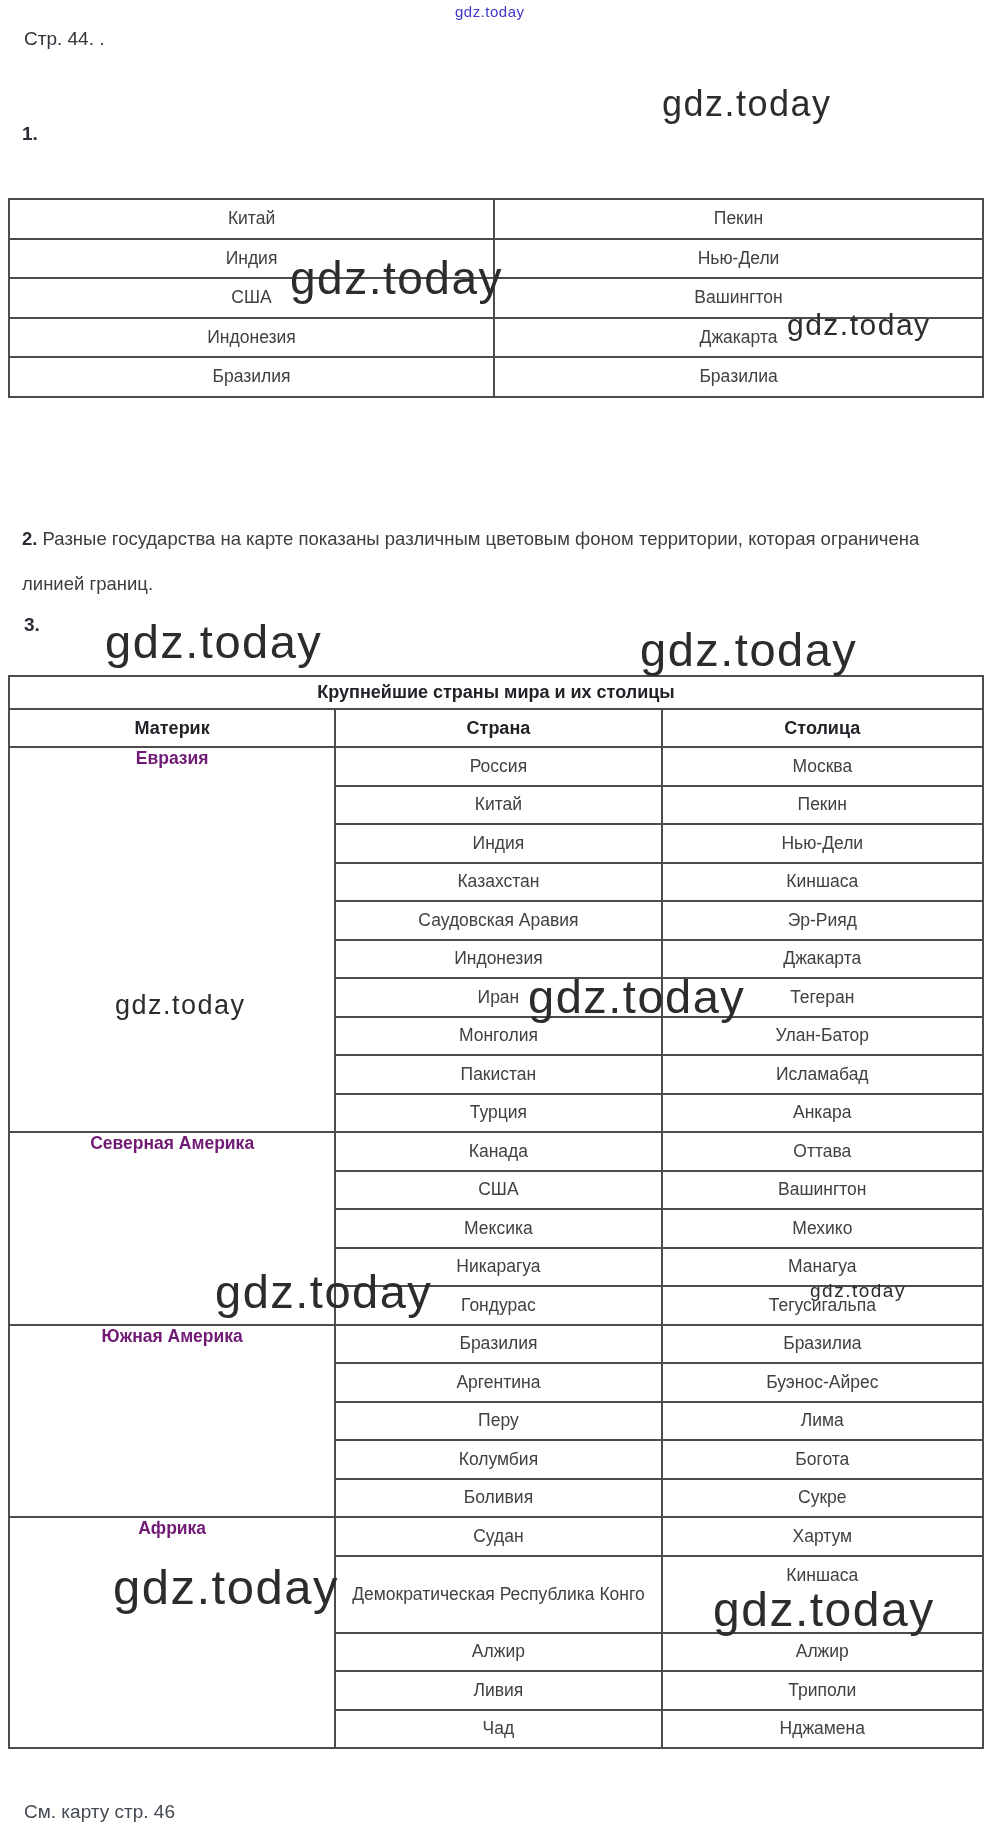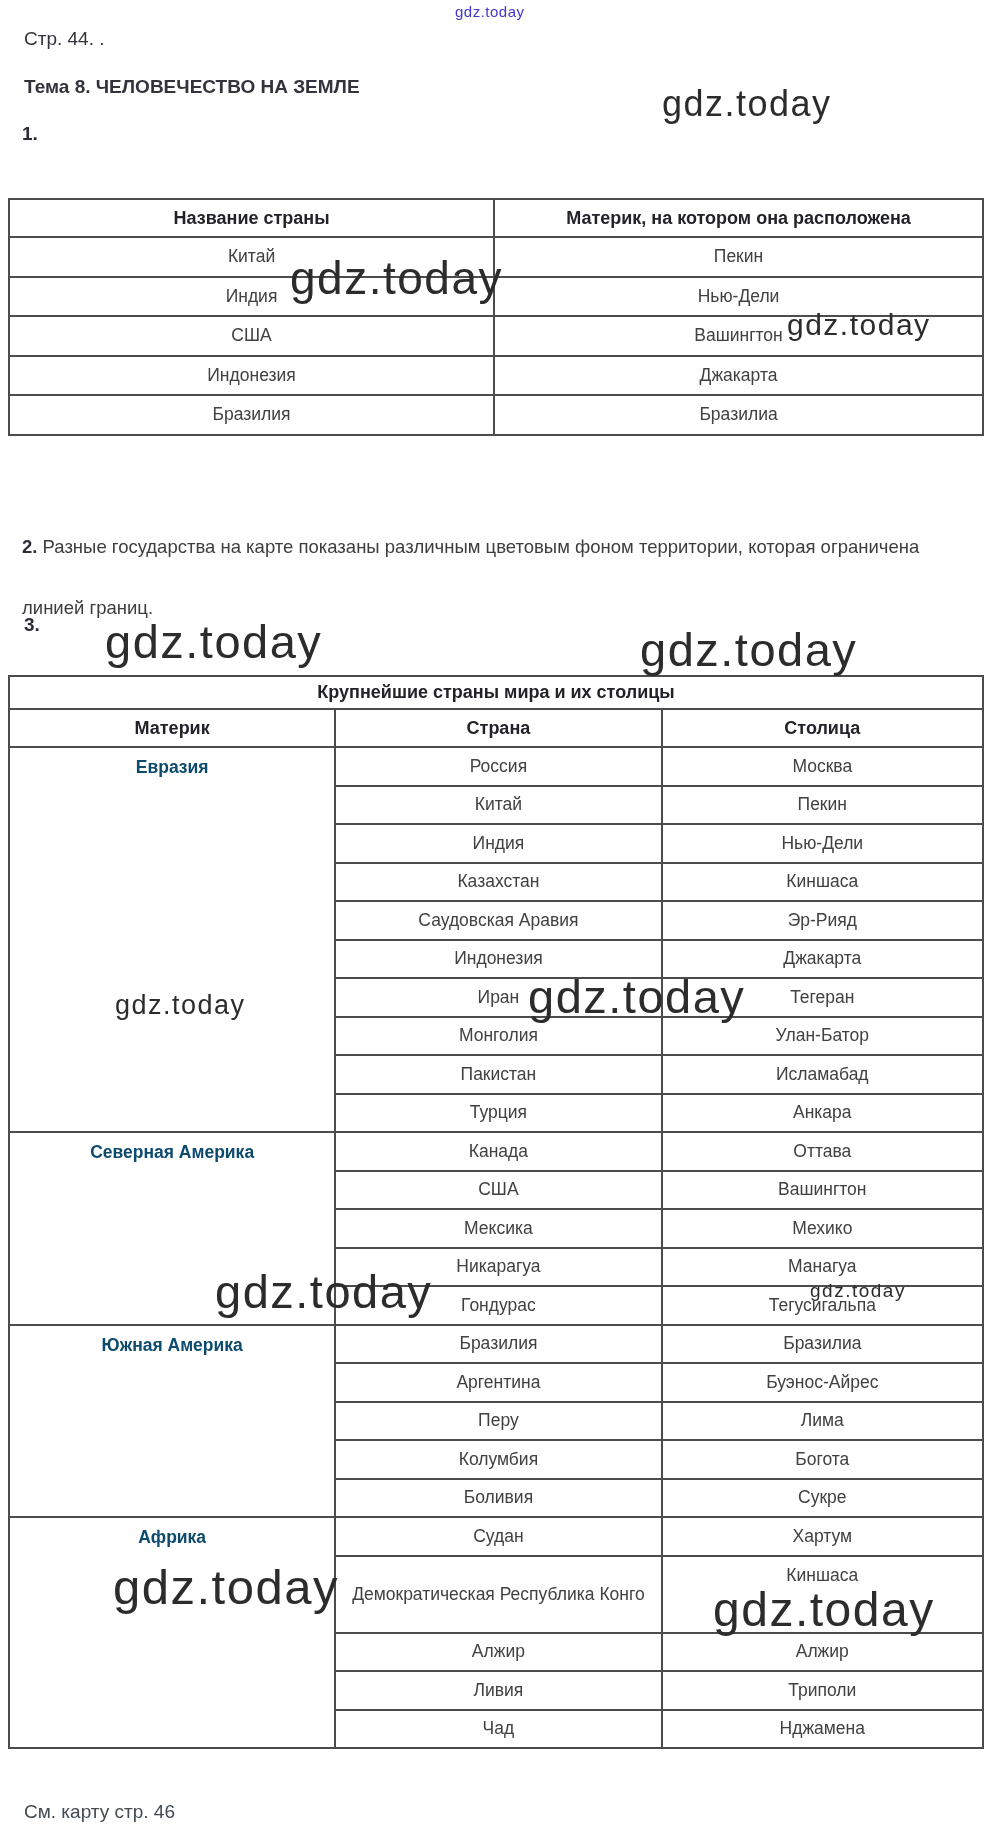--- a/index.html
+++ b/index.html
@@ -15,21 +15,21 @@
   }
 
   
   .h-str   { position: absolute; left: 24px; top: 28px;  font-size: 19px; font-weight: normal; color: #33333b; }
   .h-theme { position: absolute; left: 24px; top: 76px;  font-size: 19px; font-weight: bold; color: #33333b; }
   .num     { position: absolute; font-size: 19px; font-weight: bold; color: #2c2c34; }
 
   
   .para {
     position: absolute; left: 22px; top: 516px; width: 962px;
-    font-size: 18.5px; line-height: 61px; color: #3d3d3d;
+    font-size: 18.5px; line-height: 45px; color: #3d3d3d;
   }
   .para b { color: #2c2c34; }
 
   
   table { border-collapse: collapse; table-layout: fixed; background: transparent; }
   td, th {
     border: 2px solid #4c4c4c;
     text-align: center; vertical-align: middle;
     font-size: 17.5px; font-weight: normal; color: #414141;
     padding: 0 4px; overflow: hidden;
@@ -37,22 +37,22 @@
   .title-cell { font-weight: bold; color: #222228; font-size: 18px; height: 33px; }
   th { font-weight: bold; color: #222228; font-size: 18px; height: 38px; }
 
   .t1 { position: absolute; left: 8px; top: 198px; width: 976px; }
   .t1 .data td { height: 39.5px; }
 
   .t2 { position: absolute; left: 8px; top: 675px; width: 976px; }
   .t2 .data td { height: 38.5px; }
   .t2 .tall td { height: 77px; line-height: 37px; }
   .cont {
-    vertical-align: top; font-weight: bold; color: #0c4a6e;
-    padding-top: 9px; line-height: 20px;
+    vertical-align: top; font-weight: bold; color: #701a75;
+    line-height: 20px;
   }
 
   .footer { position: absolute; left: 24px; top: 1801px; font-size: 19px; color: #434a52; }
 
   
   .wm {
     position: absolute; z-index: 5;
     font-family: "Liberation Sans", sans-serif;
     font-weight: 300; letter-spacing: 1.5px;
     color: #2c2c2c; line-height: 1; white-space: nowrap;
@@ -72,33 +72,28 @@
   <span class="wm" style="left:105px; top:618px;  font-size:47px;">gdz.today</span>
   <span class="wm" style="left:640px; top:626px;  font-size:47px;">gdz.today</span>
   <span class="wm" style="left:115px; top:992px;  font-size:27px;">gdz.today</span>
   <span class="wm" style="left:528px; top:973px;  font-size:47px;">gdz.today</span>
   <span class="wm" style="left:215px; top:1268px; font-size:47px;">gdz.today</span>
   <span class="wm" style="left:810px; top:1281px; font-size:19px;">gdz.today</span>
   <span class="wm" style="left:113px; top:1563px; font-size:49px;">gdz.today</span>
   <span class="wm" style="left:713px; top:1586px; font-size:48px;">gdz.today</span>
 
   <div class="h-str">Стр. 44. .</div>
-  <div class="h-theme">Тема 8. ЧЕЛОВЕЧЕСТВО НА ЗЕМЛЕ</div>
   <div class="num" style="left:22px; top:123px;">1.</div>
 
   <table class="t1">
     <colgroup>
         <col style="width:49.8%">
         <col style="width:50.2%">
       </colgroup>
     <tbody>
-    <tr>
-      <th>Название страны</th>
-      <th>Материк, на котором она расположена</th>
-    </tr>
     <tr class="data">
       <td>Китай</td>
       <td>Пекин</td>
     </tr>
     <tr class="data">
       <td>Индия</td>
       <td>Нью-Дели</td>
     </tr>
     <tr class="data">
       <td>США</td>

